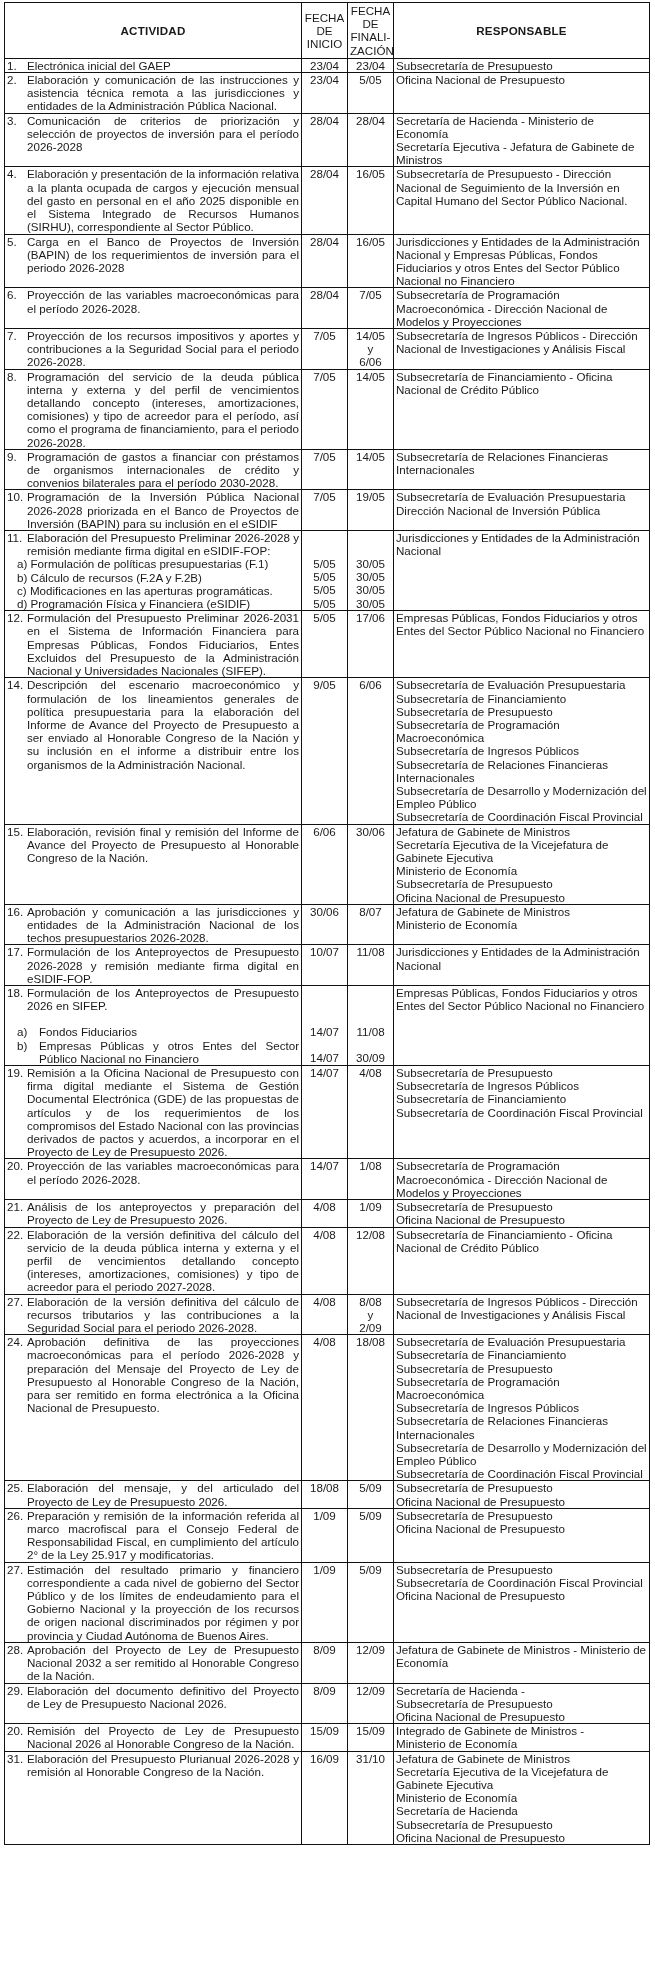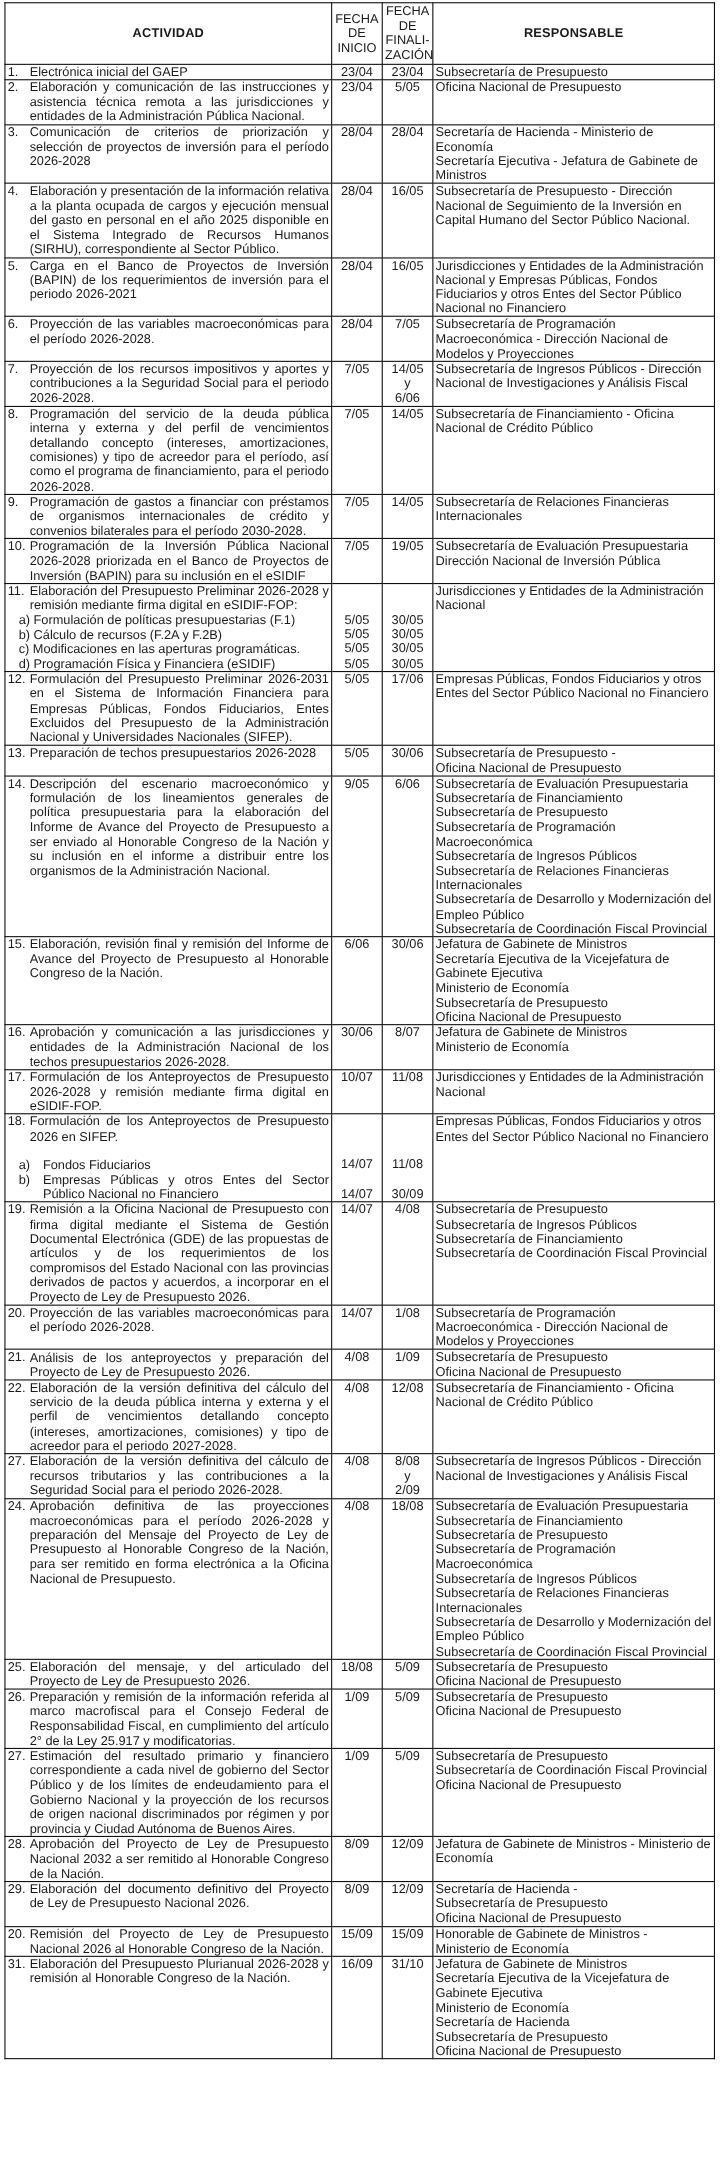--- a/index.html
+++ b/index.html
@@ -94,21 +94,21 @@
             <span class="dline">28/04</span>
           </td>
           <td class="date">
             <span class="dline">16/05</span>
           </td>
           <td>
             <span class="resp-line">Subsecretaría de Presupuesto - Dirección Nacional de Seguimiento de la Inversión en Capital Humano del Sector Público Nacional.</span>
           </td>
         </tr>
         <tr>
-          <td class="act-cell"><span class="num">5.</span><span class="act-body">Carga en el Banco de Proyectos de Inversión (BAPIN) de los requerimientos de inversión para el periodo 2026-2021</span></td>
+          <td class="act-cell"><span class="num">5.</span><span class="act-body">Carga en el Banco de Proyectos de Inversión (BAPIN) de los requerimientos de inversión para el periodo 2026-2028</span></td>
           <td class="date">
             <span class="dline">28/04</span>
           </td>
           <td class="date">
             <span class="dline">16/05</span>
           </td>
           <td>
             <span class="resp-line">Jurisdicciones y Entidades de la Administración Nacional y Empresas Públicas, Fondos Fiduciarios y otros Entes del Sector Público Nacional no Financiero</span>
           </td>
         </tr>
@@ -200,33 +200,20 @@
         <tr>
           <td class="act-cell"><span class="num">12.</span><span class="act-body">Formulación del Presupuesto Preliminar 2026-2031 en el Sistema de Información Financiera para Empresas Públicas, Fondos Fiduciarios, Entes Excluidos del Presupuesto de la Administración Nacional y Universidades Nacionales (SIFEP).</span></td>
           <td class="date">
             <span class="dline">5/05</span>
           </td>
           <td class="date">
             <span class="dline">17/06</span>
           </td>
           <td>
             <span class="resp-line">Empresas Públicas, Fondos Fiduciarios y otros Entes del Sector Público Nacional no Financiero</span>
-          </td>
-        </tr>
-        <tr>
-          <td class="act-cell"><span class="num">13.</span><span class="act-body">Preparación de techos presupuestarios 2026-2028</span></td>
-          <td class="date">
-            <span class="dline">5/05</span>
-          </td>
-          <td class="date">
-            <span class="dline">30/06</span>
-          </td>
-          <td>
-            <span class="resp-line">Subsecretaría de Presupuesto -</span>
-            <span class="resp-line">Oficina Nacional de Presupuesto</span>
           </td>
         </tr>
         <tr>
           <td class="act-cell"><span class="num">14.</span><span class="act-body">Descripción del escenario macroeconómico y formulación de los lineamientos generales de política presupuestaria para la elaboración del Informe de Avance del Proyecto de Presupuesto a ser enviado al Honorable Congreso de la Nación y su inclusión en el informe a distribuir entre los organismos de la Administración Nacional.</span></td>
           <td class="date">
             <span class="dline">9/05</span>
           </td>
           <td class="date">
             <span class="dline">6/06</span>
           </td>
@@ -463,21 +450,21 @@
         </tr>
         <tr>
           <td class="act-cell"><span class="num">20.</span><span class="act-body">Remisión del Proyecto de Ley de Presupuesto Nacional 2026 al Honorable Congreso de la Nación.</span></td>
           <td class="date">
             <span class="dline">15/09</span>
           </td>
           <td class="date">
             <span class="dline">15/09</span>
           </td>
           <td>
-            <span class="resp-line">Honorable de Gabinete de Ministros -</span>
+            <span class="resp-line">Integrado de Gabinete de Ministros -</span>
             <span class="resp-line">Ministerio de Economía</span>
           </td>
         </tr>
         <tr>
           <td class="act-cell"><span class="num">31.</span><span class="act-body">Elaboración del Presupuesto Plurianual 2026-2028 y remisión al Honorable Congreso de la Nación.</span></td>
           <td class="date">
             <span class="dline">16/09</span>
           </td>
           <td class="date">
             <span class="dline">31/10</span>

